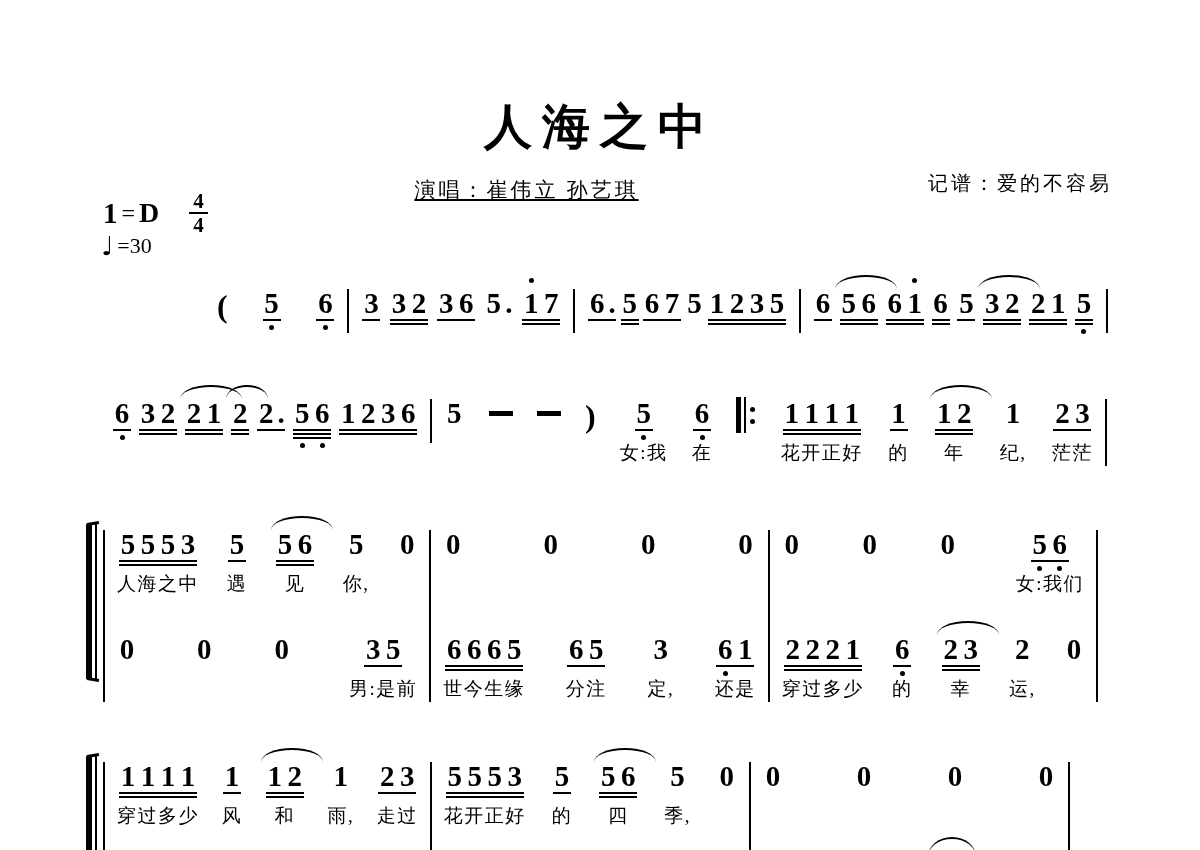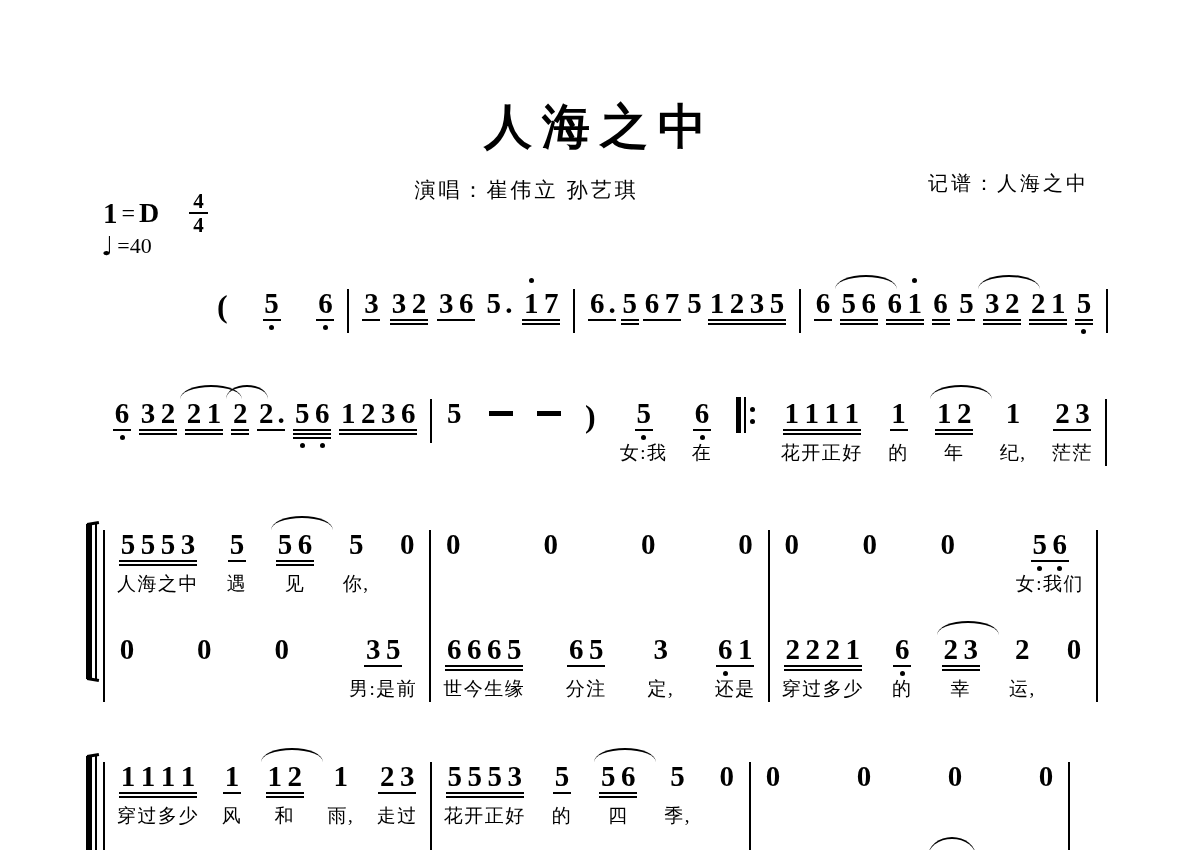--- a/index.html
+++ b/index.html
@@ -8,21 +8,21 @@
     position:relative;overflow:hidden;
     font-family:"Liberation Serif",serif;
   }
   
   .title{
     position:absolute;top:95px;left:0;width:1200px;text-align:center;
     font-size:48px;font-weight:bold;letter-spacing:10px;
   }
   .subtitle{
     position:absolute;top:176px;left:0;width:1053px;text-align:center;
-    font-size:21px;letter-spacing:3px;
+    font-size:21px;letter-spacing:3px;text-decoration:underline;
   }
   .credits{
     position:absolute;left:928px;top:166px;font-size:20px;line-height:35px;letter-spacing:3px;
   }
   .keyblock{position:absolute;left:103px;top:190px;display:flex;align-items:center;}
   .keyblock .scale{font-size:29px;font-weight:bold;}
   .keyblock .eq{font-size:24px;margin:0 4px;}
   .keyblock .tonic{font-size:28px;font-weight:bold;}
   .frac{display:inline-flex;flex-direction:column;align-items:center;margin-left:30px;
         font-size:21px;font-weight:bold;line-height:22px;}
@@ -72,36 +72,36 @@
   .cutoff-arc{position:absolute;left:928px;top:837px;width:48px;height:18px;
        border-top:2.5px solid #000;border-radius:50% 50% 0 0 / 100% 100% 0 0;}
 </style>
 </head>
 <body>
 
 <div class="title">人海之中</div>
 <div class="subtitle">演唱：崔伟立 孙艺琪</div>
 
 <div class="credits">
-  <div>记谱：人海之中</div>
+  <div>记谱：爱的不容易</div>
 </div>
 
 <div class="keyblock">
   <span class="scale">1</span>
   <span class="eq">=</span>
   <span class="tonic">D</span>
   <span class="frac">
     <span class="numr">4</span>
     <span class="den">4</span>
   </span>
 </div>
 
 <div class="tempoblock">
   <span class="noteglyph">♩</span>
-  <span class="tval">=40</span>
+  <span class="tval">=30</span>
 </div>
 
 <div id="score">
     <div class="system" style="left: 205px; top: 289px; width: 903px;">
       <div class="mrow">
         <div class="measure" style="flex-basis: 16%; min-height: 44px;">
           <div class="note-row">
             <span class="tok sym">(</span>
             <span class="tok">
               <span class="numwrap">

